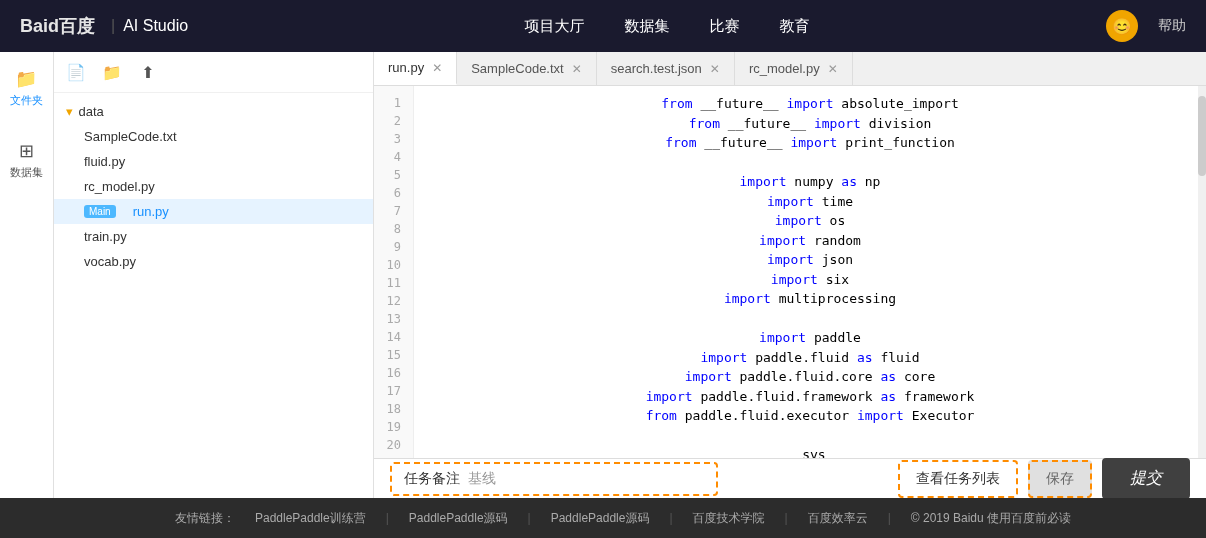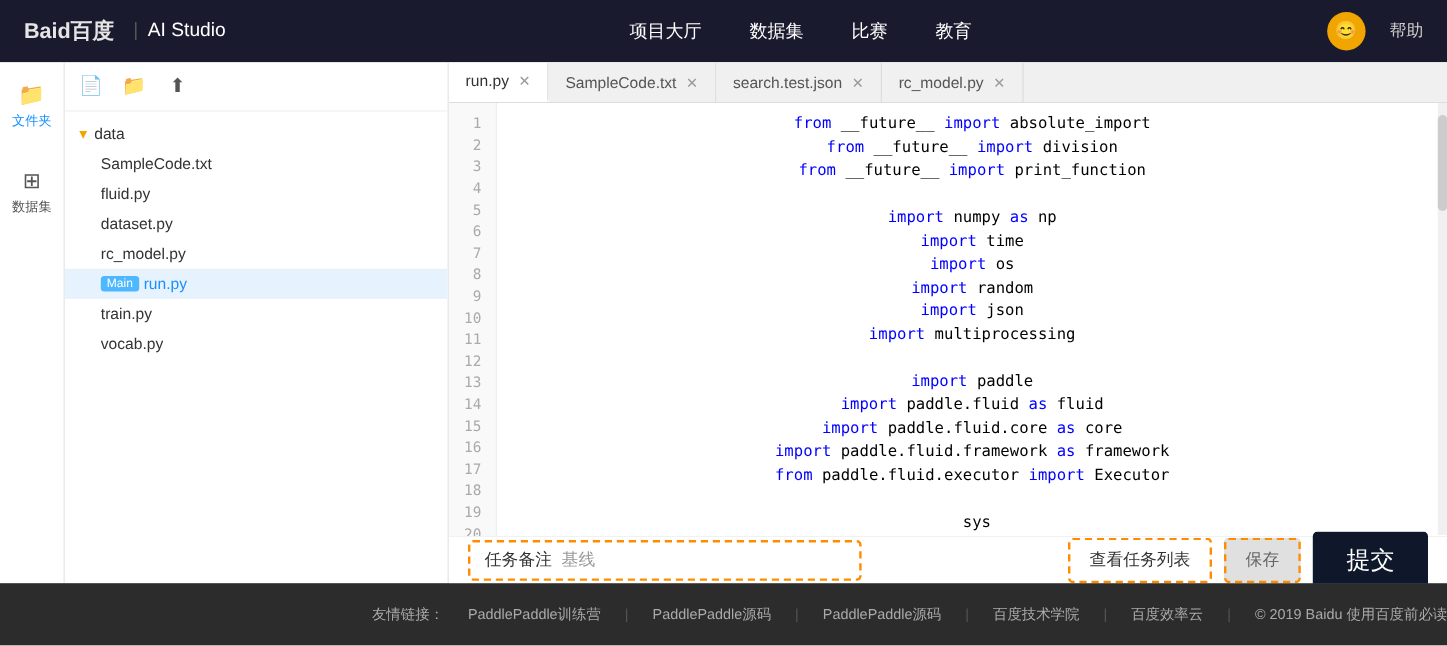--- a/index.html
+++ b/index.html
@@ -152,21 +152,21 @@
       color: #333;
       cursor: pointer;
     }
     .file-item.active { background: #e6f3ff; }
     .file-item .file-badge {
       background: #4db8ff;
       color: white;
       font-size: 10px;
       padding: 1px 5px;
       border-radius: 3px;
-      margin-right: 4px;
+      margin-right: 17px;
     }
     .file-item .file-name-active { color: #1890ff; }
 
     
     .editor-area {
       flex: 1;
       display: flex;
       flex-direction: column;
       overflow: hidden;
       background: #fafafa;
@@ -309,36 +309,37 @@
     .save-btn {
       border: 2px dashed #ff8c00;
       background: #e0e0e0;
       padding: 8px 16px;
       font-size: 14px;
       color: #666;
       cursor: pointer;
       border-radius: 4px;
     }
     .submit-btn {
-      background: #0f172a;
+      background: #404040;
       color: white;
       border: none;
       padding: 10px 28px;
-      font-size: 20px;
+      font-size: 16px;
       cursor: pointer;
       border-radius: 4px;
+      font-style: italic;
     }
 
     
     .footer {
       background: #2c2c2c;
-      height: 52px;
-      display: flex;
-      align-items: center;
-      justify-content: flex-end;
+      height: 40px;
+      display: flex;
+      align-items: center;
+      justify-content: center;
       gap: 20px;
       font-size: 12px;
       color: #aaa;
       flex-shrink: 0;
       padding-left: 40px;
     }
     .footer-divider { color: #555; }
     .footer-link { color: #aaa; cursor: pointer; }
 
     
@@ -393,23 +394,20 @@
     <div class="file-list">
       <div class="file-folder">
         <span class="folder-icon">▾</span>
         <span>data</span>
       </div>
       <div class="file-item">
         <span>SampleCode.txt</span>
       </div>
       <div class="file-item">
         <span>fluid.py</span>
-      </div>
-      <div class="file-item">
-        <span>dataset.py</span>
       </div>
       <div class="file-item">
         <span>rc_model.py</span>
       </div>
       <div class="file-item active">
         <span class="file-badge">Main</span>
         <span class="file-name-active">run.py</span>
       </div>
       <div class="file-item">
         <span>train.py</span>
@@ -469,20 +467,21 @@
         <div class="code-lines">
           <span class="code-line"><span class="kw">from</span> __future__ <span class="imp">import</span> absolute_import</span>
           <span class="code-line"><span class="kw">from</span> __future__ <span class="imp">import</span> division</span>
           <span class="code-line"><span class="kw">from</span> __future__ <span class="imp">import</span> print_function</span>
           <span class="code-line"> </span>
           <span class="code-line"><span class="imp">import</span> numpy <span class="kw">as</span> np</span>
           <span class="code-line"><span class="imp">import</span> time</span>
           <span class="code-line"><span class="imp">import</span> os</span>
           <span class="code-line"><span class="imp">import</span> random</span>
           <span class="code-line"><span class="imp">import</span> json</span>
+          <span class="code-line"><span class="imp">import</span> six</span>
           <span class="code-line"><span class="imp">import</span> multiprocessing</span>
           <span class="code-line"> </span>
           <span class="code-line"><span class="imp">import</span> paddle</span>
           <span class="code-line"><span class="imp">import</span> paddle.fluid <span class="kw">as</span> fluid</span>
           <span class="code-line"><span class="imp">import</span> paddle.fluid.core <span class="kw">as</span> core</span>
           <span class="code-line"><span class="imp">import</span> paddle.fluid.framework <span class="kw">as</span> framework</span>
           <span class="code-line"><span class="kw">from</span> paddle.fluid.executor <span class="imp">import</span> Executor</span>
           <span class="code-line"> </span>
           <span class="code-line"> sys</span>
 

